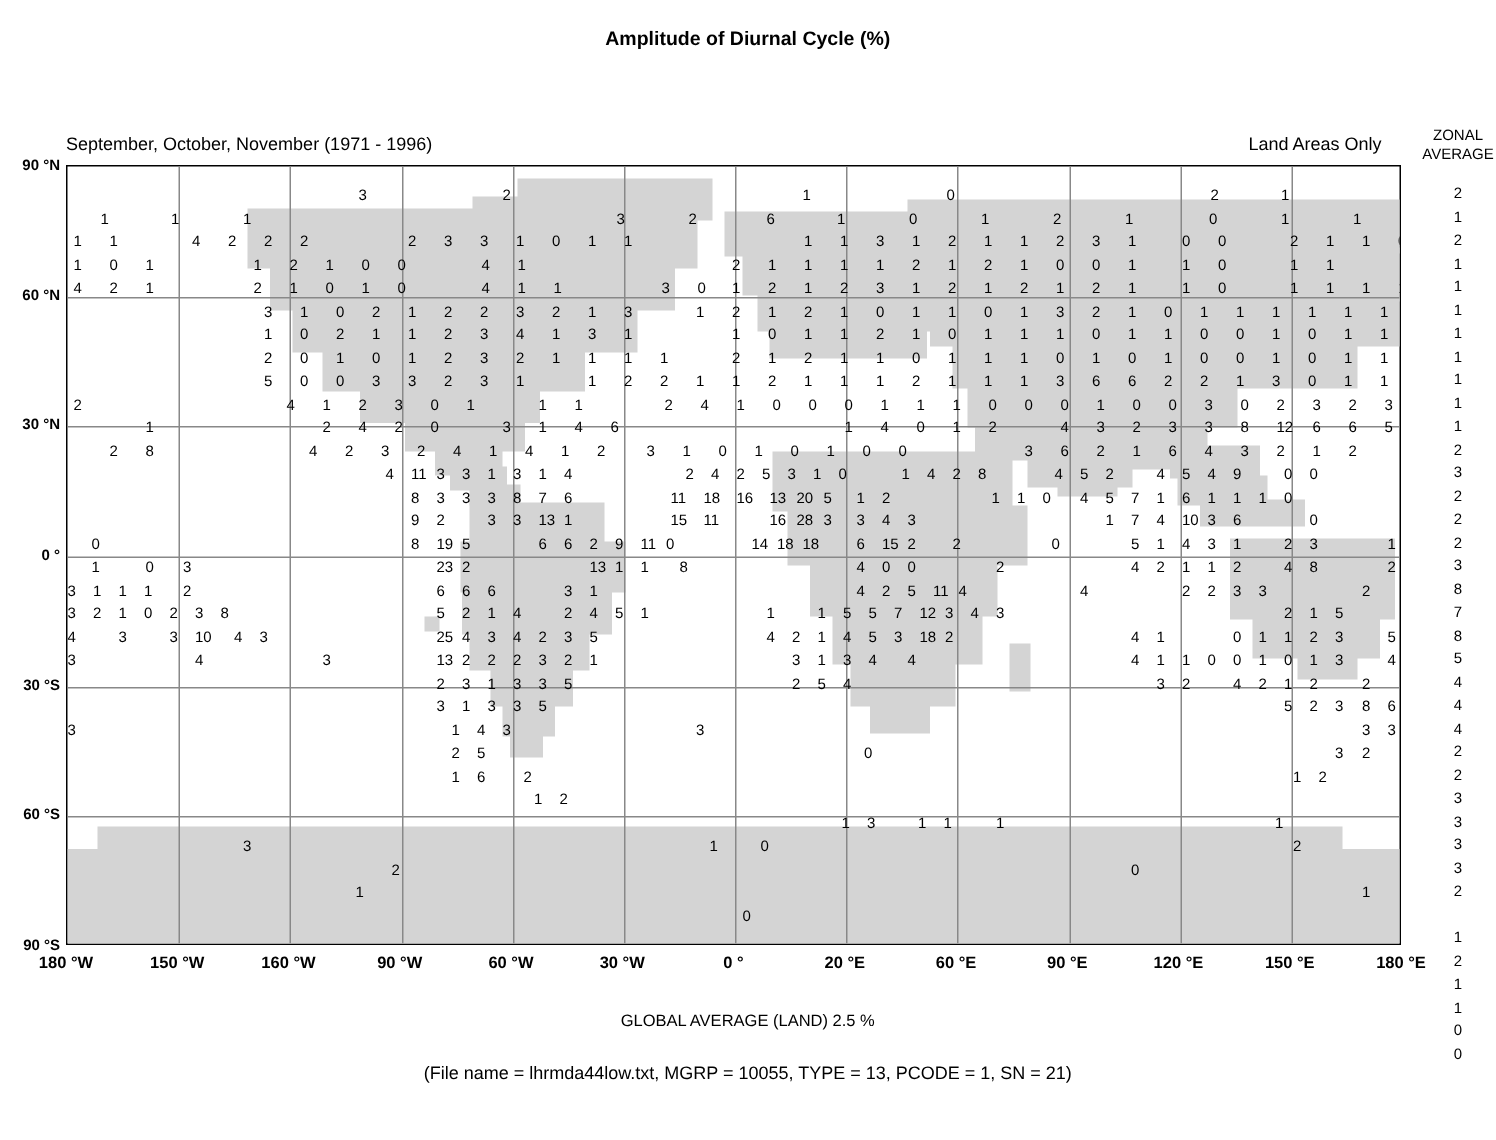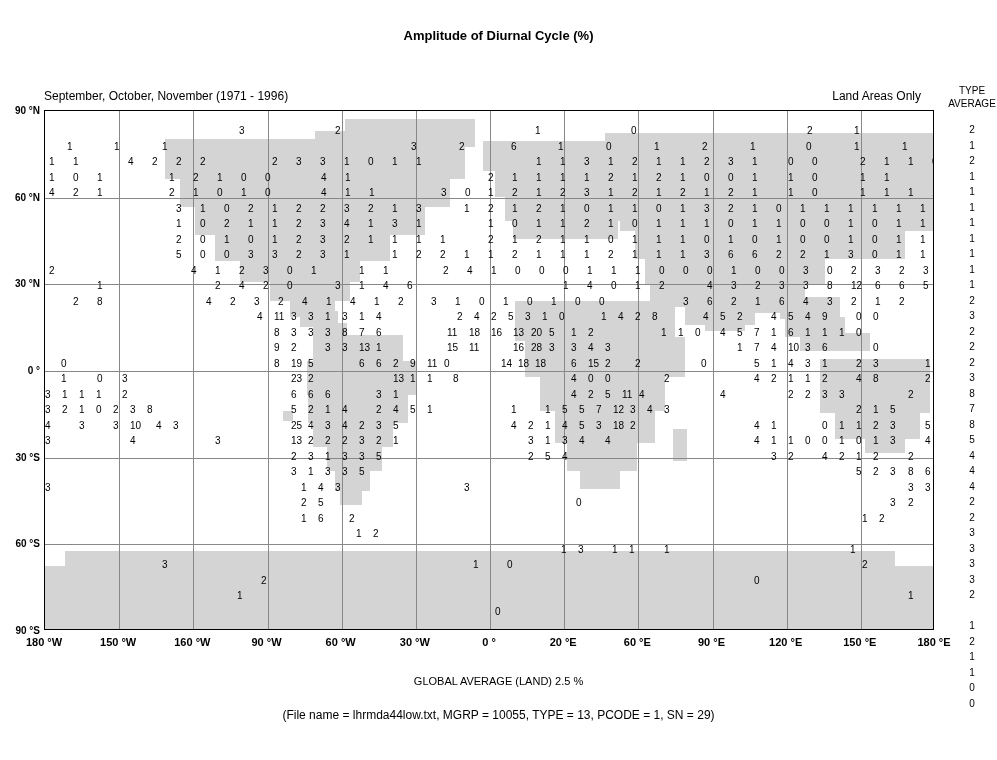--- a/index.html
+++ b/index.html
@@ -26,21 +26,21 @@
   }
   .title-sub1 {
     font-size: 13px;
     font-weight: bold;
     line-height: 20px;
   }
   .title-sub2 {
     font-size: 13px;
     font-weight: bold;
     line-height: 20px;
-    margin-top: 16px;
+    margin-top: 6px;
     text-align: center;
   }
   .season-label {
     position: absolute;
     left: 44px;
     top: 89px;
     font-size: 12px;
   }
   .land-label {
     position: absolute;
@@ -137,21 +137,21 @@
 <body>
 
 <div class="title-block">
   <div class="title-sub2">Amplitude of Diurnal Cycle (%)</div>
 </div>
 
 <div class="season-label">September, October, November (1971 - 1996)</div>
 <div class="land-label">Land Areas Only</div>
 
 <div class="zonal-head">
-  <div>TYPE</div>
+  <div>ZONAL</div>
   <div>AVERAGE</div>
 </div>
 
 <div id="map-frame">
   <div id="land-layer">
       <div class="land" style="left: 0px; top: 455px; width: 890px; height: 65px;"></div>
       <div class="land" style="left: 20px; top: 440px; width: 830px; height: 20px;"></div>
       <div class="land" style="left: 300px; top: 8px; width: 130px; height: 28px;"></div>
       <div class="land" style="left: 270px; top: 20px; width: 90px; height: 22px;"></div>
       <div class="land" style="left: 120px; top: 28px; width: 300px; height: 40px;"></div>
@@ -876,13 +876,13 @@
     <div class="zonal-val" style="top: 590px;">2</div>
     <div class="zonal-val" style="top: 621px;">1</div>
     <div class="zonal-val" style="top: 636.5px;">2</div>
     <div class="zonal-val" style="top: 652px;">1</div>
     <div class="zonal-val" style="top: 667.5px;">1</div>
     <div class="zonal-val" style="top: 683px;">0</div>
     <div class="zonal-val" style="top: 698.5px;">0</div>
   </div>
 
 <div class="global-avg">GLOBAL AVERAGE (LAND)   2.5 %</div>
-<div class="filenote">(File name = lhrmda44low.txt, MGRP = 10055, TYPE = 13, PCODE = 1, SN = 29)</div>
+<div class="filenote">(File name = lhrmda44low.txt, MGRP = 10055, TYPE = 13, PCODE = 1, SN = 21)</div>
 
 </body></html>

